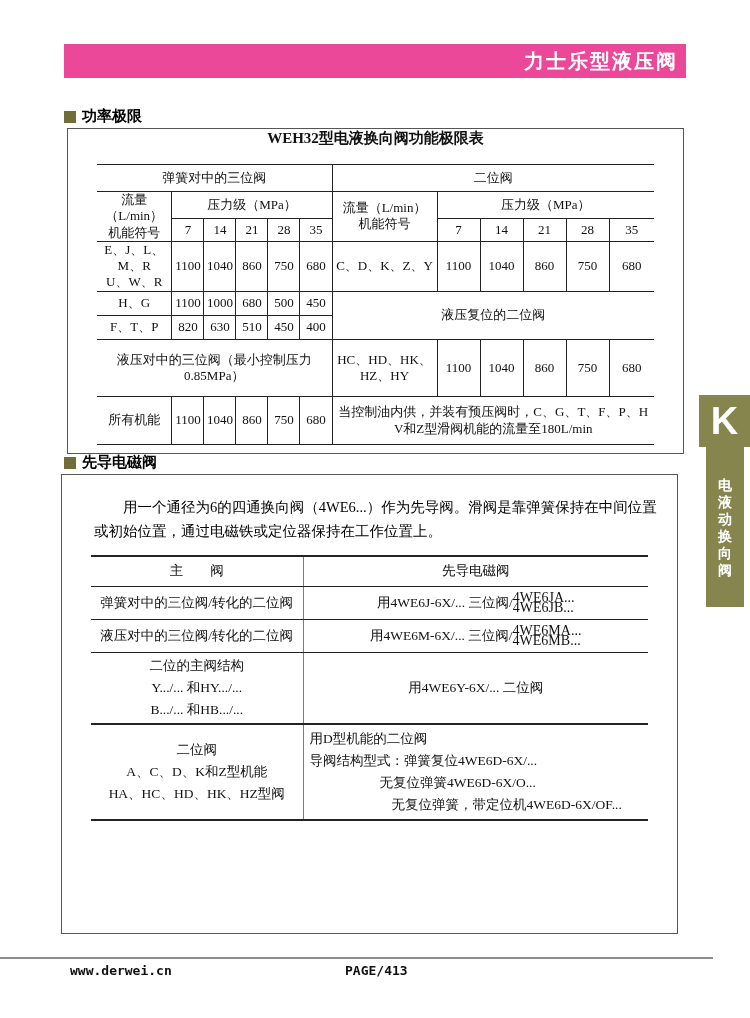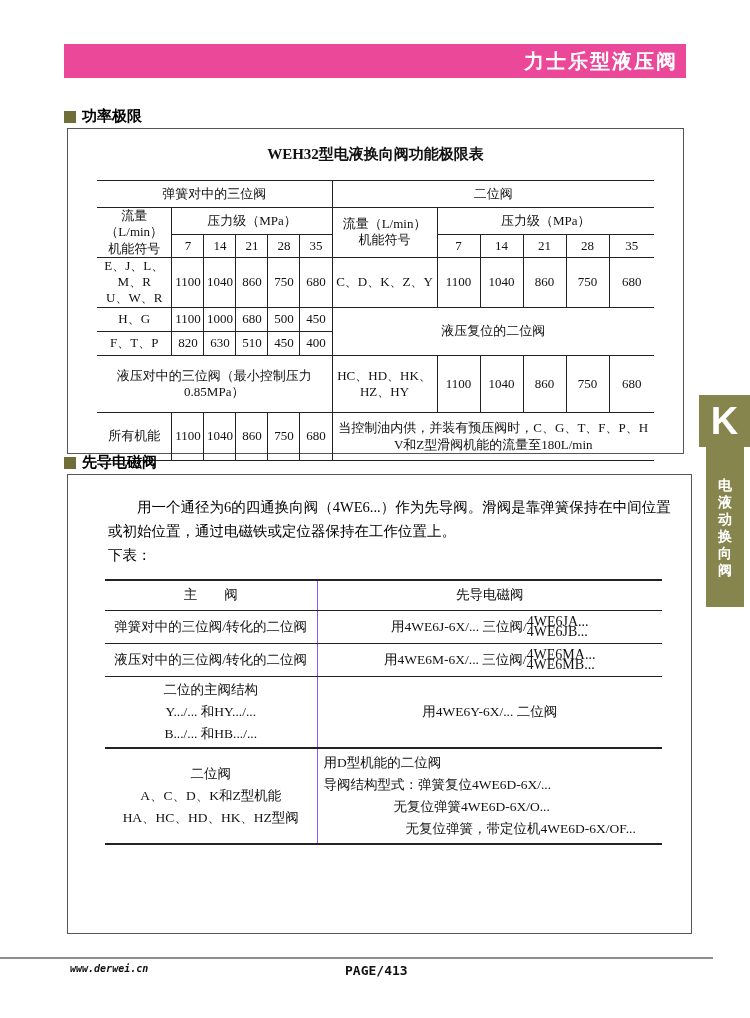--- a/index.html
+++ b/index.html
@@ -12,25 +12,25 @@
   .banner span{color:#fff;font-size:20px;font-weight:bold;letter-spacing:2px;padding-right:8px;}
 
   
   .sec-head{display:flex;align-items:center;gap:6px;}
   .sec-head .sq{width:12px;height:12px;background:#6f6d38;}
   .sec-head .lbl{font-size:15px;font-weight:bold;color:#000;text-align:center;}
 
   
   .frame{border:1px solid #555;background:#fff;}
   #frame1{left:67px;top:128px;width:615px;height:324px;}
-  #frame2{left:67px;top:474px;width:615px;height:458px;padding-left:8px;}
+  #frame2{left:61px;top:474px;width:615px;height:458px;}
 
   .serif{font-family:"Liberation Serif","DejaVu Serif",serif;}
 
-  .t1-title{text-align:center;margin-top:16px;font-size:15px;font-weight:bold;}
+  .t1-title{text-align:center;font-size:15px;font-weight:bold;}
 
   
   #t1{border-collapse:collapse;table-layout:fixed;width:557px;margin:16px auto 0;
       font-family:"Liberation Serif","DejaVu Serif",serif;font-size:13px;text-align:center;}
   #t1 td{border:1px solid #222;padding:0 2px;line-height:1.25;}
   #t1 td.bl0{border-left:none;}
   #t1 td.br0{border-right:none;}
   #t1 tr.h27{height:27px;} #t1 tr.h22{height:22px;} #t1 tr.h42{height:42px;}
   #t1 tr.h24{height:24px;} #t1 tr.h48{height:48px;}
 
@@ -56,21 +56,21 @@
   
   .k-block{left:699px;top:395px;width:51px;height:52px;background:#87854e;
            display:flex;align-items:center;justify-content:center;}
   .k-block span{color:#fff;font-size:38px;font-weight:bold;line-height:1;}
   .k-strip{left:706px;top:447px;width:38px;height:160px;background:#87854e;
            display:flex;flex-direction:column;align-items:center;justify-content:center;gap:3px;}
   .k-strip div{color:#fff;font-size:14px;font-weight:bold;line-height:1;}
 
   
   .foot-line{left:0;top:957px;width:713px;height:2px;background:#8c8c8c;}
-  .foot-site{left:70px;top:963px;font-family:"DejaVu Sans Mono",monospace;font-size:10px;font-weight:bold;font-style:italic;}
+  .foot-site{left:70px;top:963px;font-family:"DejaVu Sans Mono",monospace;font-size:13px;font-weight:bold;}
   .foot-page{left:345px;top:963px;font-family:"DejaVu Sans Mono",monospace;font-size:13px;font-weight:bold;}
 </style>
 </head>
 <body>
 
 <div class="abs banner">
   <span>力士乐型液压阀</span>
 </div>
 
 <div class="abs sec-head" style="left:64px;top:107px;">
@@ -186,21 +186,20 @@
 
 <div class="abs sec-head" style="left:64px;top:453px;">
   <span class="sq"></span>
   <span class="lbl">先导电磁阀</span>
 </div>
 
 <div id="frame2" class="abs frame">
   <div class="para">
     <div class="ln ind">用一个通径为6的四通换向阀（4WE6...）作为先导阀。滑阀是靠弹簧保持在中间位置</div>
     <div class="ln">或初始位置，通过电磁铁或定位器保持在工作位置上。</div>
-    <div class="ln">下表：</div>
   </div>
 
   <table id="t2">
     <colgroup>
         <col style="width:212px">
         <col style="width:345px">
       </colgroup>
     <tbody>
         <tr class="h30">
       <td class="lcol">主　　阀</td>

